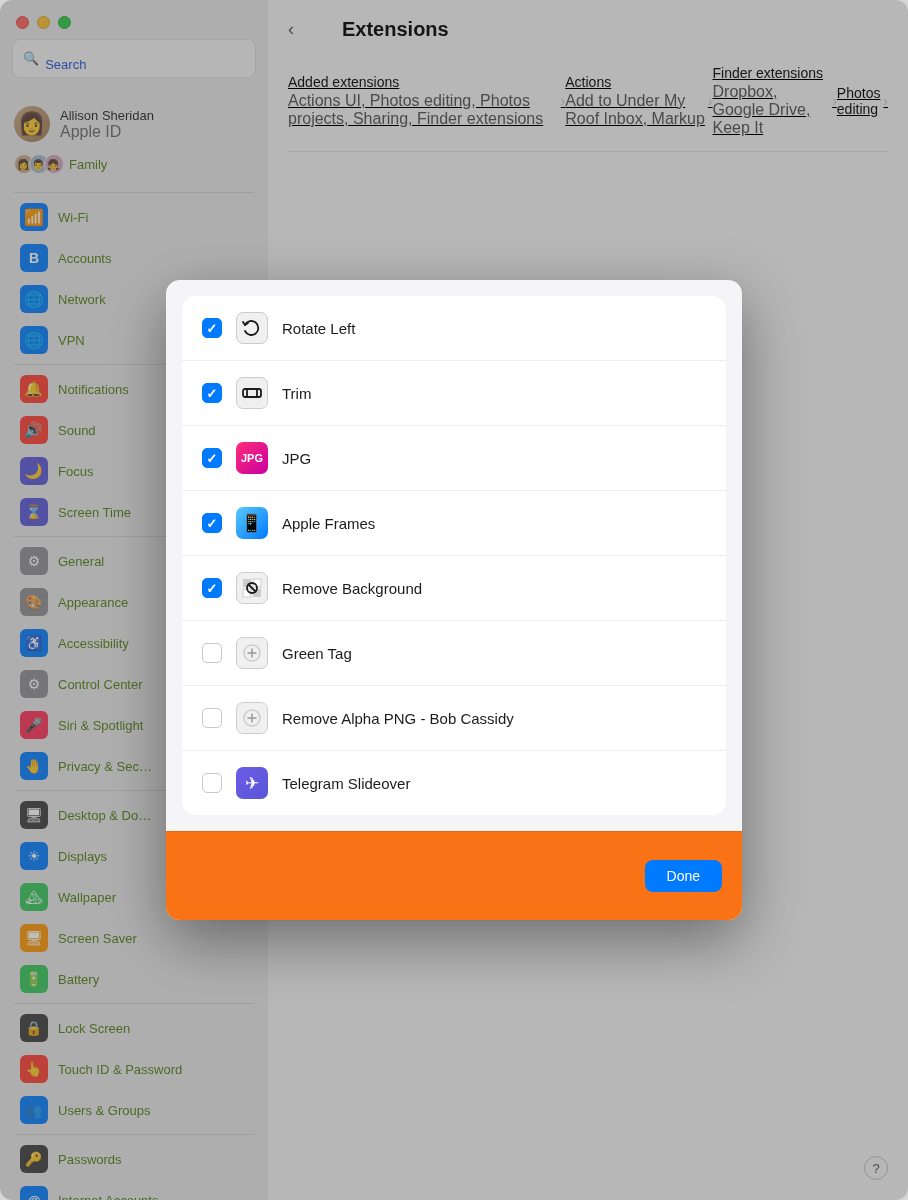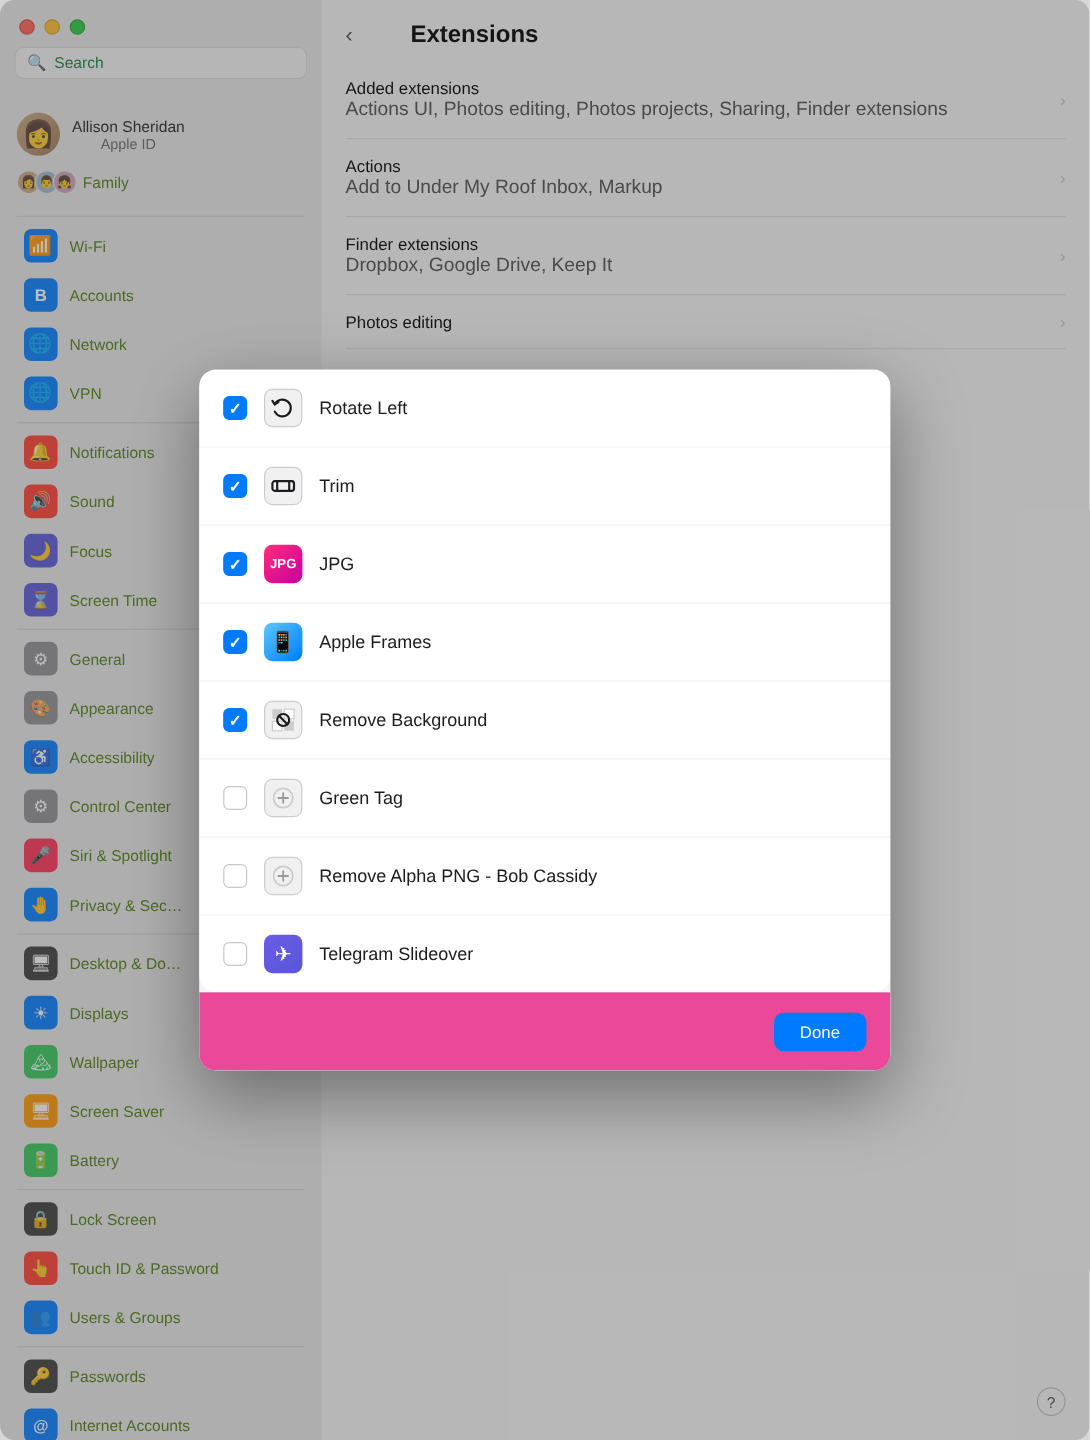--- a/index.html
+++ b/index.html
@@ -62,22 +62,23 @@
       background: rgba(255,255,255,0.5);
       border-radius: 8px;
       display: flex;
       align-items: center;
       padding: 5px 10px;
       gap: 6px;
       border: 1px solid rgba(0,0,0,0.1);
     }
     .search-icon-svg { color: #999; font-size: 13px; }
     .search-input-text {
-      color: #15803d;
+      color: #1d4ed8;
       font-size: 13px;
+      margin-top: 12px;
     }
 
     
     .sidebar-content {
       flex: 1;
       overflow-y: auto;
       padding: 4px 0;
     }
     .sidebar-content::-webkit-scrollbar { display: none; }
 
@@ -129,21 +130,21 @@
       display: flex;
       align-items: center;
       justify-content: center;
       font-size: 18px;
       color: white;
       flex-shrink: 0;
       overflow: hidden;
     }
     .profile-text { display: flex; flex-direction: column; }
     .profile-name { font-size: 13px; font-weight: 500; color: #1c1c1e; }
-    .profile-sub { font-size: 12px; color: #666; text-align: center; }
+    .profile-sub { font-size: 16px; color: #666; }
 
     .family-item {
       display: flex;
       align-items: center;
       gap: 10px;
       padding: 6px 0;
       cursor: pointer;
     }
     .family-avatars {
       display: flex;
@@ -189,22 +190,22 @@
     .content-title {
       font-size: 20px;
       font-weight: 600;
       color: #1c1c1e;
       margin-left: 40px;
     }
 
     .content-list {
       padding: 0 20px;
       display: flex;
-      flex-direction: column;
       gap: 0;
+      text-decoration: underline;
     }
 
     .content-row {
       display: flex;
       align-items: center;
       justify-content: space-between;
       padding: 14px 0;
       border-bottom: 1px solid rgba(0,0,0,0.08);
       cursor: pointer;
     }
@@ -264,21 +265,21 @@
       max-height: 700px;
       display: flex;
       flex-direction: column;
       box-shadow: 0 20px 60px rgba(0,0,0,0.4);
       overflow: hidden;
     }
 
     .modal-list {
       flex: 1;
       overflow-y: auto;
-      padding: 0;
+      padding: 16px;
     }
     .modal-list::-webkit-scrollbar {
       width: 7px;
     }
     .modal-list::-webkit-scrollbar-track {
       background: transparent;
     }
     .modal-list::-webkit-scrollbar-thumb {
       background: rgba(0,0,0,0.2);
       border-radius: 4px;
@@ -329,24 +330,24 @@
       flex-shrink: 0;
     }
 
     .modal-item-label {
       font-size: 15px;
       color: #1c1c1e;
       flex: 1;
     }
 
     .modal-footer {
-      padding: 16px 20px;
+      padding: 28px 20px;
       display: flex;
       justify-content: flex-end;
-      background: #ec4899;
+      background: #f97316;
       border-top: 1px solid rgba(0,0,0,0.08);
     }
 
     .done-btn {
       background: #007aff;
       color: white;
       border: none;
       border-radius: 8px;
       padding: 8px 22px;
       font-size: 14px;

